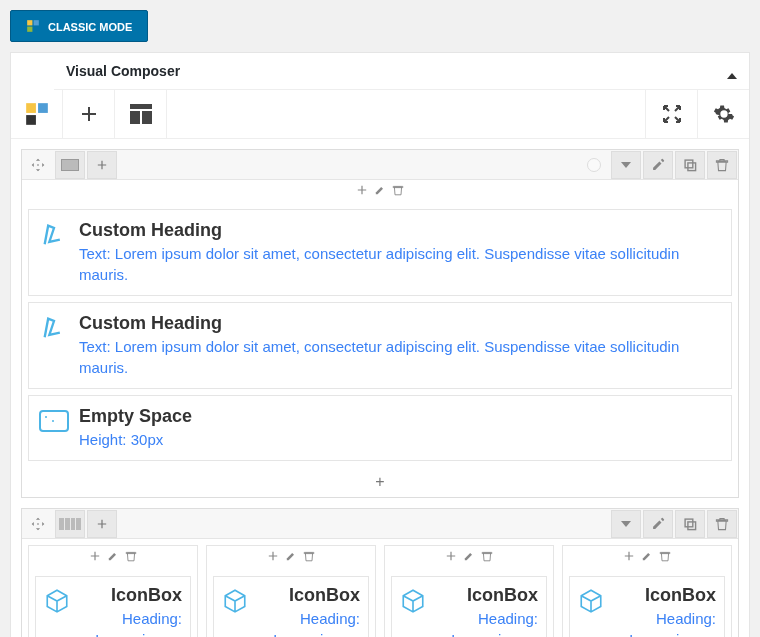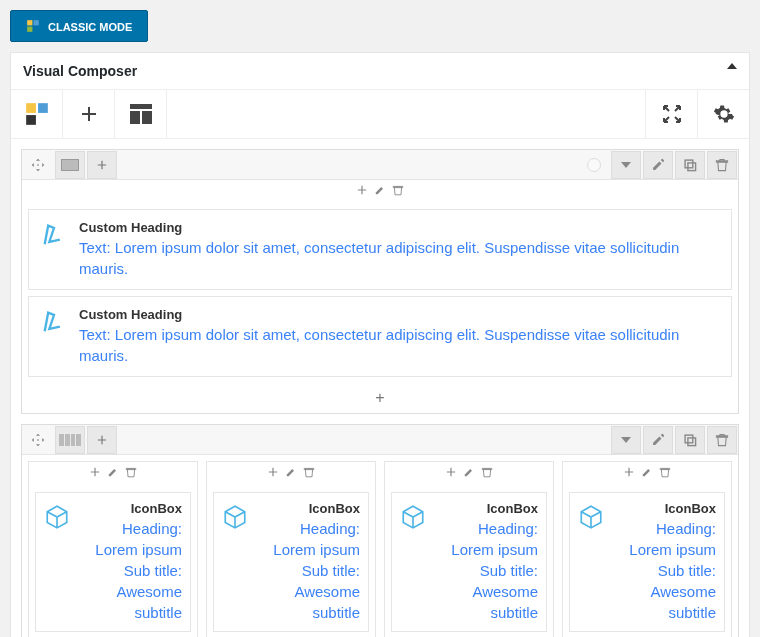--- a/index.html
+++ b/index.html
@@ -1,38 +1,38 @@
 <!DOCTYPE html>
 <html><head>
 <meta charset="utf-8">
 <style>
 * { box-sizing: border-box; margin: 0; padding: 0; }
 body { font-family: -apple-system, "Helvetica Neue", Arial, sans-serif; background: #f1f1f1; width: 760px; font-size: 13px; color: #333; }
 .classic-btn { display: inline-flex; align-items: flex-end; gap: 8px; background: #0073aa; color: #fff; padding: 8px 15px; margin: 10px; border-radius: 2px; font-size: 11px; font-weight: 600; cursor: pointer; border: 1px solid #005a87; }
 .classic-btn .vc-logo-small { width: 14px; height: 14px; }
 .panel { background: #fff; margin: 0 10px 10px; border: 1px solid #e5e5e5; }
-.panel-header { display: flex; justify-content: space-between; align-items: flex-start; padding: 10px 12px; border-bottom: 1px solid #eee; }
+.panel-header { display: flex; justify-content: space-between; align-items: flex-end; padding: 10px 12px; border-bottom: 1px solid #eee; margin-left: 43px; }
 .panel-title { font-size: 14px; font-weight: 600; color: #23282d; }
 .toolbar { display: flex; justify-content: space-between; border-bottom: 1px solid #eee; }
 .toolbar-left, .toolbar-right { display: flex; }
 .tool { width: 52px; height: 48px; display: flex; align-items: center; justify-content: center; border-right: 1px solid #eee; cursor: pointer; color: #444; }
 .toolbar-right .tool { border-right: none; border-left: 1px solid #eee; }
 .content { padding: 10px; }
 .row { border: 1px solid #ddd; margin-bottom: 10px; background: #fff; }
 .row-head { display: flex; justify-content: space-between; align-items: center; background: #f7f7f7; border-bottom: 1px solid #e5e5e5; height: 30px; }
 .row-head-left, .row-head-right { display: flex; align-items: center; }
 .icon-btn { width: 30px; height: 28px; display: flex; align-items: center; justify-content: center; cursor: pointer; color: #777; margin: 1px; }
 .icon-btn.bg { background: #e9e9e9; border: 1px solid #ddd; }
 .layout-icon { width: 18px; height: 12px; background: #bbb; border: 1px solid #999; }
 .col-actions-center { text-align: center; padding: 4px; color: #777; }
 .col-actions-center .mini { display: inline-flex; gap: 6px; }
 .mini span { cursor: pointer; }
 .element-card { border: 1px solid #e5e5e5; margin: 6px; padding: 10px 10px 10px 50px; position: relative; background: #fff; }
 .element-card .el-icon { position: absolute; left: 10px; top: 10px; width: 30px; height: 30px; display: flex; align-items: center; justify-content: center; }
-.el-title { font-weight: 700; color: #333; font-size: 13px; margin-bottom: 2px; }
+.el-title { font-weight: 700; color: #333; font-size: 18px; margin-bottom: 2px; }
 .el-sub { color: #3b82f6; font-size: 15px; line-height: 1.4; }
 .add-full { text-align: center; padding: 6px; color: #777; font-size: 16px; cursor: pointer; }
 .row4 .cols { display: flex; gap: 8px; padding: 6px; }
 .col4 { flex: 1; border: 1px solid #e5e5e5; background: #fff; display: flex; flex-direction: column; }
 .col4 .col-actions-center { padding: 4px; border-bottom: 1px solid transparent; }
 .col4 .icon-card { padding: 8px 8px 8px 42px; position: relative; text-align: right; }
 .col4 .icon-card .el-icon { left: 6px; top: 8px; }
 .shortcode { font-family: monospace; font-size: 12px; padding: 6px; border-top: 1px solid #eee; white-space: nowrap; overflow: hidden; }
 .layout4 { display: inline-flex; width: 22px; height: 12px; gap: 1px; }
 .layout4 span { flex: 1; background: #bbb; }
@@ -176,20 +176,31 @@
       <div class="element-card">
         <div class="el-icon">
             <svg width="28" height="28" viewBox="0 0 24 24">
               <path d="M4 20l3-16 5 2-4 12 9-2" fill="none" stroke="#4bb4e6" stroke-width="2"></path>
             </svg>
           </div>
         <div class="el-title">Custom Heading</div>
         <div class="el-sub">Text: Lorem ipsum dolor sit amet, consectetur adipiscing elit. Suspendisse vitae sollicitudin mauris.</div>
       </div>
 
+      <div class="element-card">
+        <div class="el-icon">
+            <svg width="30" height="22" viewBox="0 0 30 22">
+              <rect x="1" y="1" width="28" height="20" rx="3" fill="none" stroke="#4bb4e6" stroke-width="2"></rect>
+              <circle cx="7" cy="7" r="1" fill="#4bb4e6"></circle>
+              <circle cx="14" cy="11" r="1" fill="#4bb4e6"></circle>
+            </svg>
+          </div>
+        <div class="el-title">Empty Space</div>
+        <div class="el-sub">Height: 30px</div>
+      </div>
 
       <div class="add-full">+</div>
     </div>
 
     <div class="row row4">
       <div class="row-head">
         <div class="row-head-left">
           <div class="icon-btn">
               <svg width="14" height="14" viewBox="0 0 20 20">
                 <path d="M10 1l3 3H7zM10 19l3-3H7zM1 10l3-3v6zM19 10l-3-3v6zM9 9h2v2H9z" fill="#888"></path>

